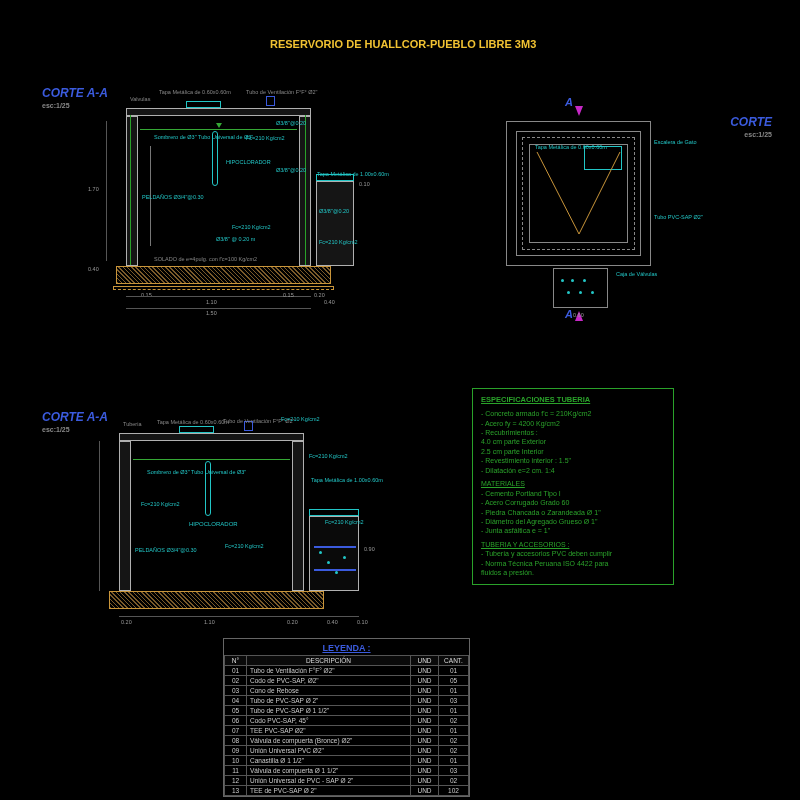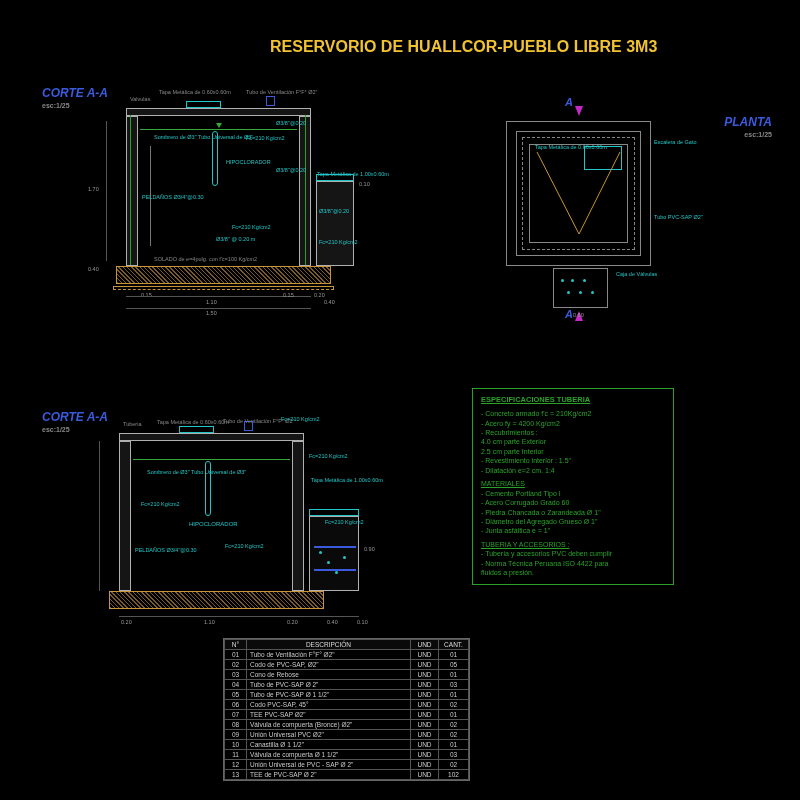--- a/index.html
+++ b/index.html
@@ -12,21 +12,21 @@
     overflow: hidden;
     color: #999;
     font-size: 6px;
   }
   .main-title {
     position: absolute;
     top: 38px;
     left: 270px;
     color: #f1c232;
     font-weight: bold;
-    font-size: 16px;
+    font-size: 11px;
     text-align: right;
   }
   .view-title {
     position: absolute;
     color: #3b5bde;
     font-weight: bold;
     font-style: italic;
     font-size: 12px;
   }
   .view-scale {
@@ -164,21 +164,21 @@
 <body>
 
 <div class="main-title">RESERVORIO DE HUALLCOR-PUEBLO LIBRE   3M3</div>
 
 <div class="view-title" style="top:86px; left:42px;">
   <div>CORTE A-A</div>
   <div class="view-scale">esc:1/25</div>
 </div>
 
 <div class="view-title" style="top:115px; right:28px; text-align:right;">
-  <div>PLANTA</div>
+  <div>CORTE</div>
   <div class="view-scale">esc:1/25</div>
 </div>
 
 <div class="view-title" style="top:410px; left:42px;">
   <div>CORTE A-A</div>
   <div class="view-scale">esc:1/25</div>
 </div>
 
 <div class="drawing" style="top:95px; left:115px; width:240px; height:215px;">
 
@@ -349,20 +349,21 @@
   <div>- Piedra Chancada o Zarandeada Ø 1"</div>
   <div>- Diámetro del Agregado Grueso  Ø 1"</div>
   <div>- Junta asfáltica e = 1"</div>
   <div class="sub">TUBERIA Y ACCESORIOS :</div>
   <div>- Tubería y accesorios PVC deben cumplir</div>
   <div>- Norma Técnica Peruana ISO 4422 para</div>
   <div>  fluidos a presión.</div>
 </div>
 
 <div class="legend-box" style="top:638px; left:223px; width:247px;">
+  <div class="legend-title">LEYENDA :</div>
   <table class="legend">
     <thead>
       <tr>
         <th class="num">N°</th>
         <th>DESCRIPCIÓN</th>
         <th class="und">UND</th>
         <th class="cant">CANT.</th>
       </tr>
     </thead>
     <tbody id="legend-body">

